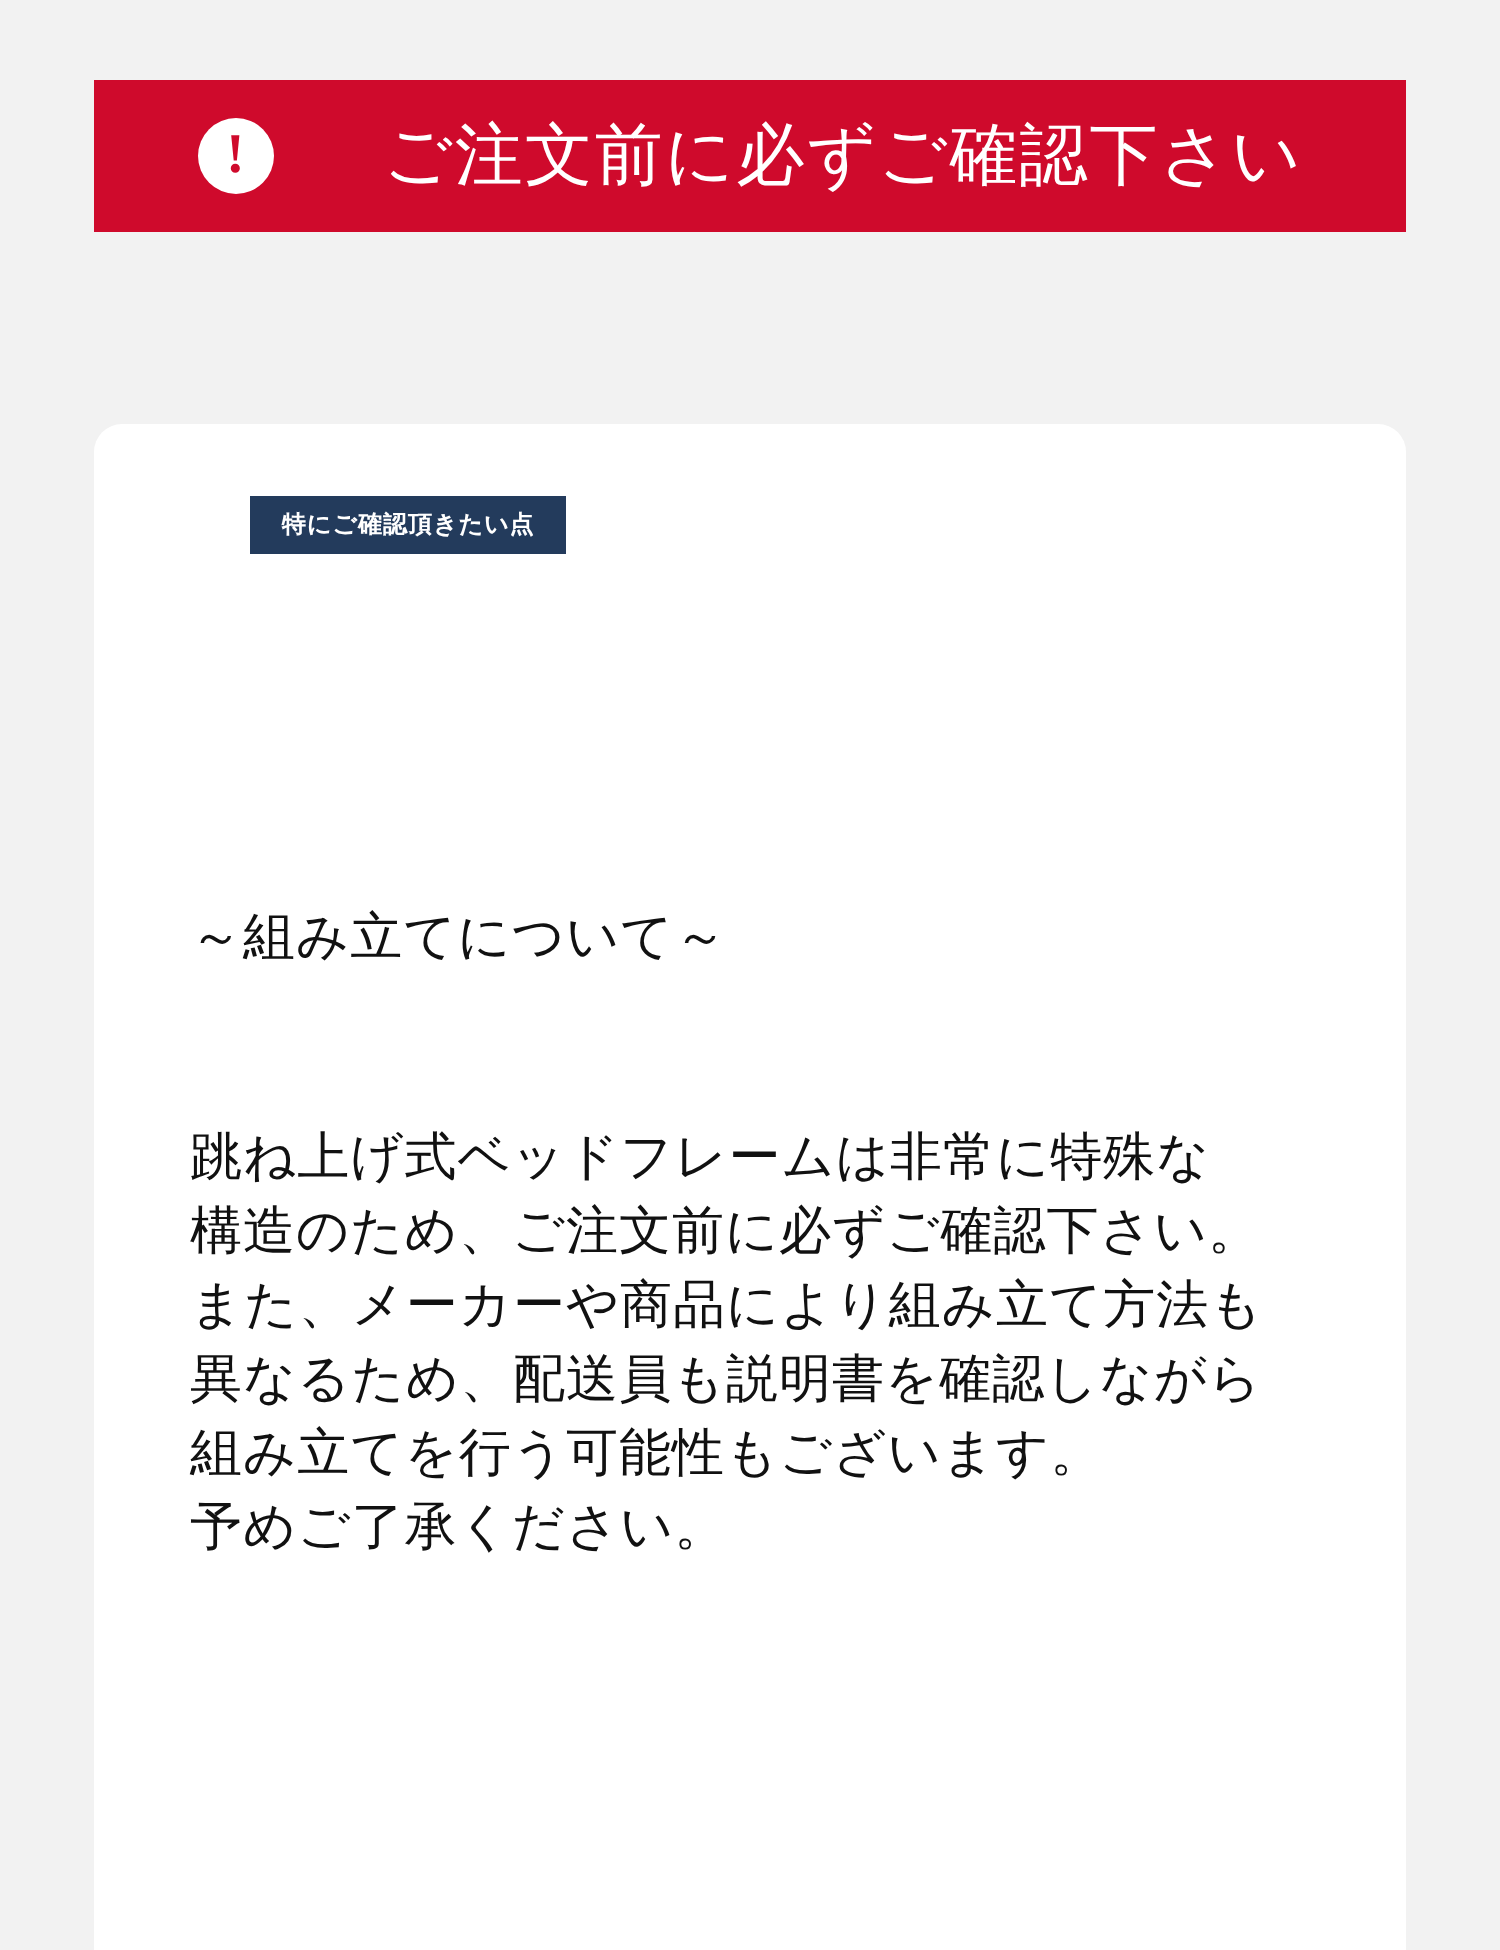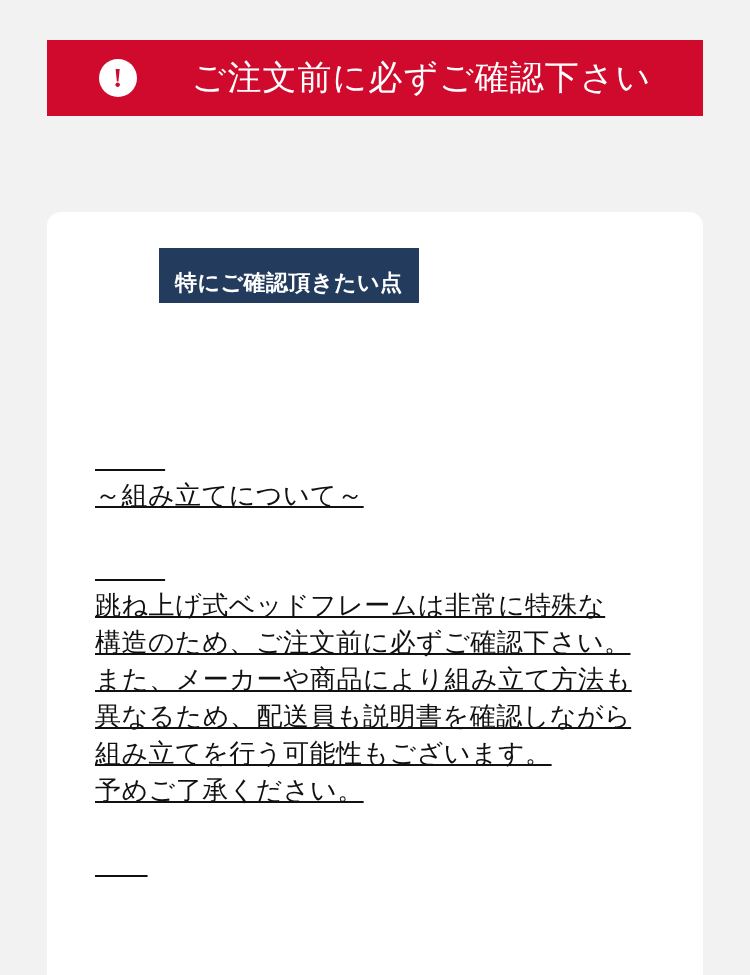--- a/index.html
+++ b/index.html
@@ -75,41 +75,40 @@
     border-radius: 14px;
     box-sizing: border-box;
     padding: 36px 40px 0 48px;
     overflow: hidden;
   }
 
   .tag {
     display: inline-block;
     background: #233b5c;
     color: #ffffff;
-    font-size: 22px;
+    font-size: 12px;
     font-weight: bold;
     letter-spacing: 0.5px;
-    padding: 24px 16px 9px 16px;
-    margin-left: 64px;
+    padding: 8px 16px 9px 16px;
+    margin-left: 30px;
     font-family: "DejaVu Sans", "Liberation Sans", sans-serif;
     line-height: 1;
   }
 
   .body-text {
     margin-top: 26px;
     font-size: 26px;
     line-height: 1.42;
     color: #111111;
     letter-spacing: 0.5px;
     font-family: "DejaVu Serif", "Liberation Serif", serif;
     white-space: pre-wrap;
   }
   .section {
     margin-bottom: 22px;
-    text-decoration: underline;
   }
   .section:last-child {
     margin-bottom: 0;
   }
 </style>
 </head>
 <body>
 
 <div class="page">
 

